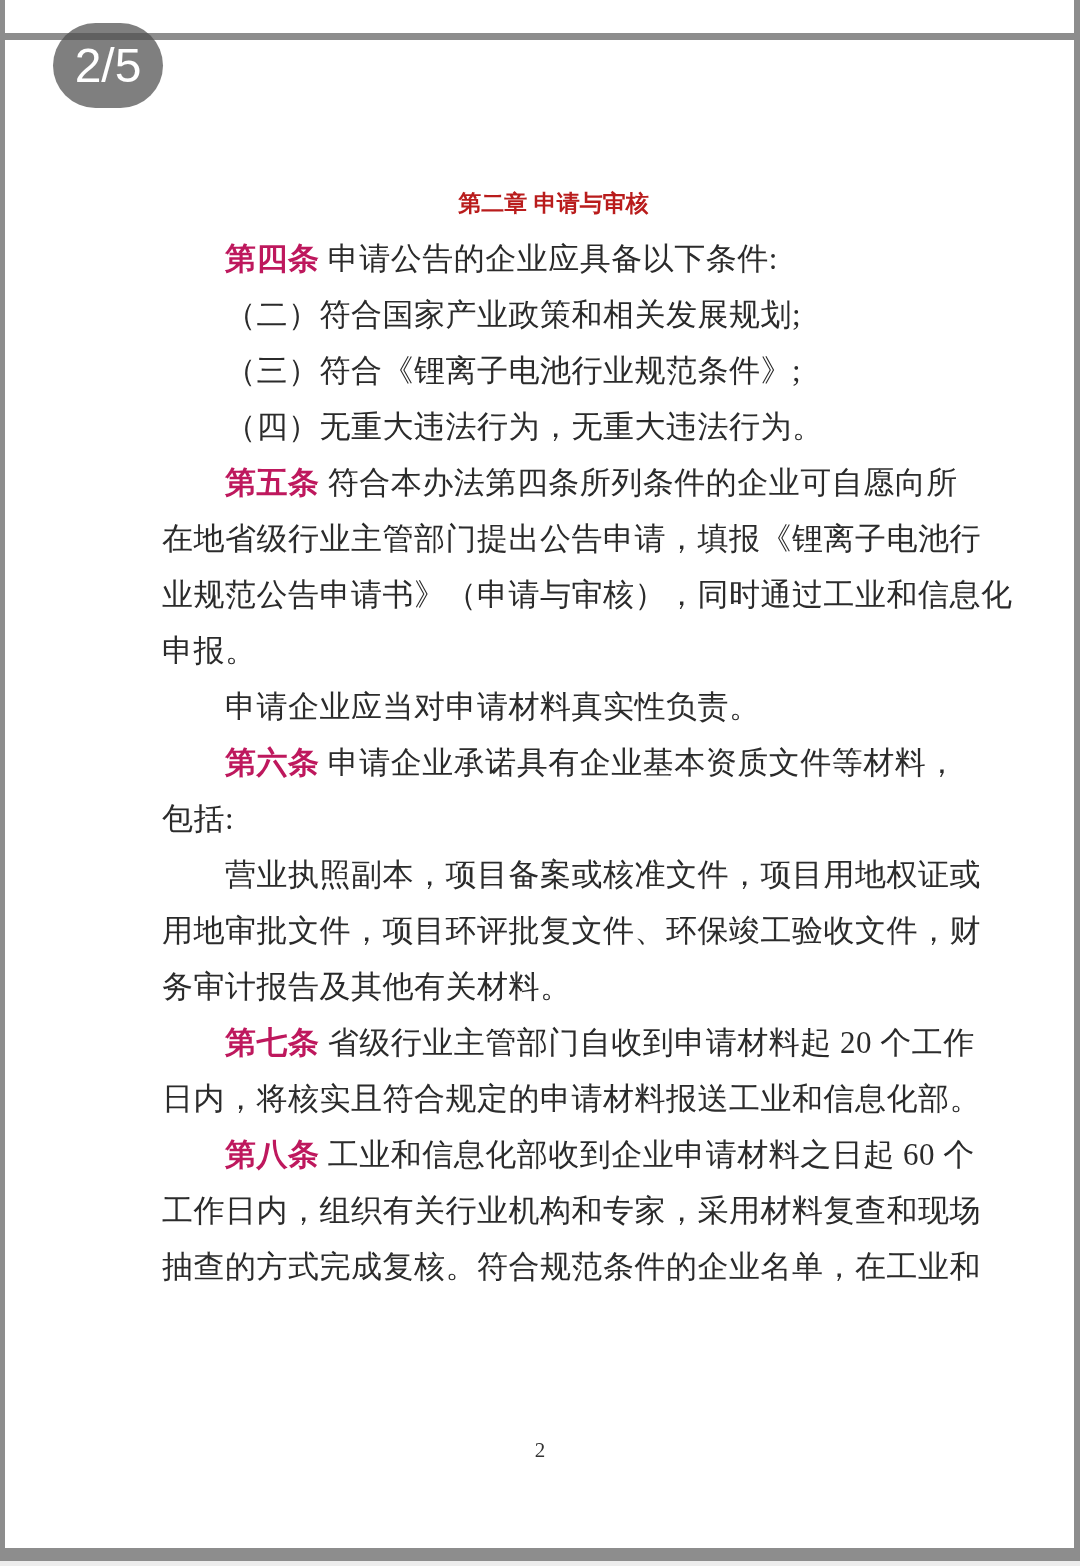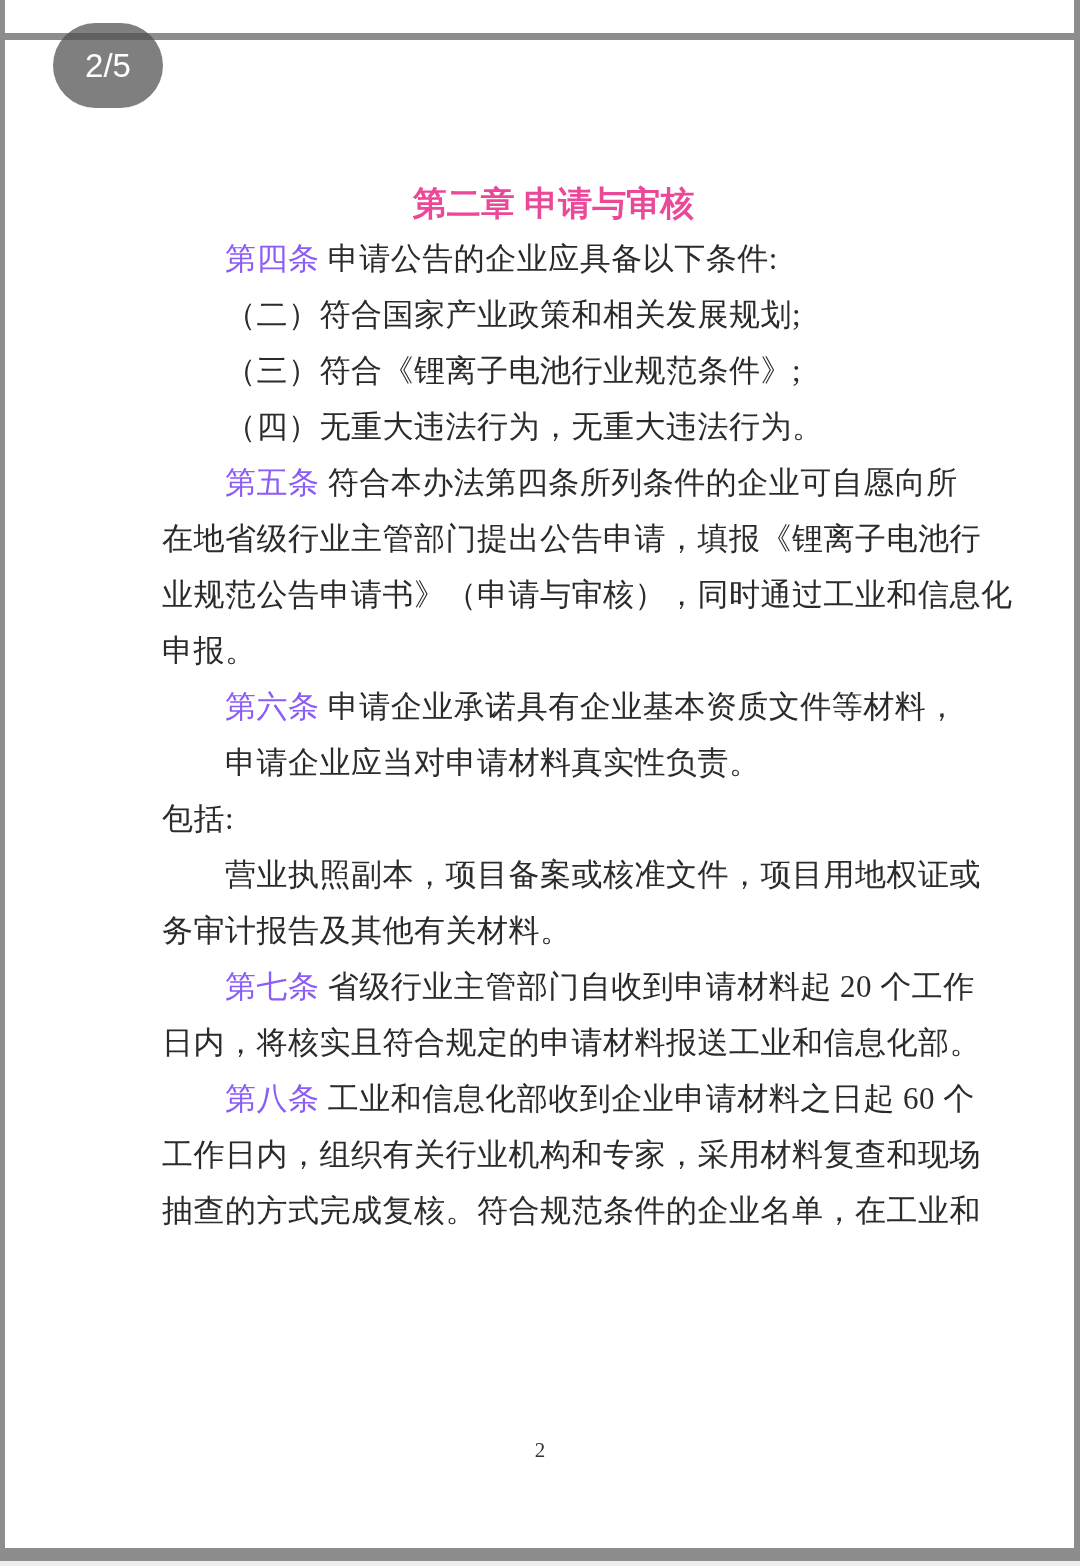--- a/index.html
+++ b/index.html
@@ -20,43 +20,43 @@
 
   
   .badge {
     position: absolute; left: 53px; top: 23px;
     width: 110px; height: 85px;
     border-radius: 43px;
     background: rgba(80,80,80,0.73);
     color: #ffffff;
     display: flex; align-items: center; justify-content: center;
     font-family: "Liberation Sans", "DejaVu Sans", sans-serif;
-    font-size: 33px;
+    font-size: 48px;
     z-index: 5;
   }
 
   
   .content { position: absolute; left: 162px; top: 175px; width: 783px; z-index: 2; }
   .doc-title {
     height: 56px; line-height: 56px;
     text-align: center;
     font-weight: bold;
-    font-size: 34px;
+    font-size: 23px;
     font-family: "Liberation Sans", "DejaVu Sans", sans-serif;
-    color: #ec4899;
+    color: #b91c1c;
   }
   .line {
     height: 56px; line-height: 56px;
     font-size: 31px;
     letter-spacing: 0.5px;
     white-space: nowrap;
     color: #2b2b2b;
   }
   .line.indent { padding-left: 63px; }
-  .line b { font-weight: normal; color: #8b5cf6; }
+  .line b { font-weight: bold; color: #be185d; }
 
   .page-num {
     position: absolute; left: 0; top: 1438px; width: 1080px;
     text-align: center;
     font-size: 21px;
     color: #333333;
     z-index: 2;
   }
 </style>
 </head>
@@ -76,24 +76,25 @@
   <div class="doc-title">第二章 申请与审核</div>
   <div>
       <div class="line indent"><b>第四条</b> 申请公告的企业应具备以下条件:</div>
       <div class="line indent">（二）符合国家产业政策和相关发展规划;</div>
       <div class="line indent">（三）符合《锂离子电池行业规范条件》;</div>
       <div class="line indent">（四）无重大违法行为，无重大违法行为。</div>
       <div class="line indent"><b>第五条</b> 符合本办法第四条所列条件的企业可自愿向所</div>
       <div class="line">在地省级行业主管部门提出公告申请，填报《锂离子电池行</div>
       <div class="line">业规范公告申请书》（申请与审核），同时通过工业和信息化</div>
       <div class="line">申报。</div>
+      <div class="line indent">申请企业应当对申请材料真实性负责。</div>
       <div class="line indent"><b>第六条</b> 申请企业承诺具有企业基本资质文件等材料，</div>
-      <div class="line indent">申请企业应当对申请材料真实性负责。</div>
       <div class="line">包括:</div>
       <div class="line indent">营业执照副本，项目备案或核准文件，项目用地权证或</div>
+      <div class="line">用地审批文件，项目环评批复文件、环保竣工验收文件，财</div>
       <div class="line">务审计报告及其他有关材料。</div>
       <div class="line indent"><b>第七条</b> 省级行业主管部门自收到申请材料起 20 个工作</div>
       <div class="line">日内，将核实且符合规定的申请材料报送工业和信息化部。</div>
       <div class="line indent"><b>第八条</b> 工业和信息化部收到企业申请材料之日起 60 个</div>
       <div class="line">工作日内，组织有关行业机构和专家，采用材料复查和现场</div>
       <div class="line">抽查的方式完成复核。符合规范条件的企业名单，在工业和</div>
     </div>
 </div>
 
 <div class="page-num">2</div>

